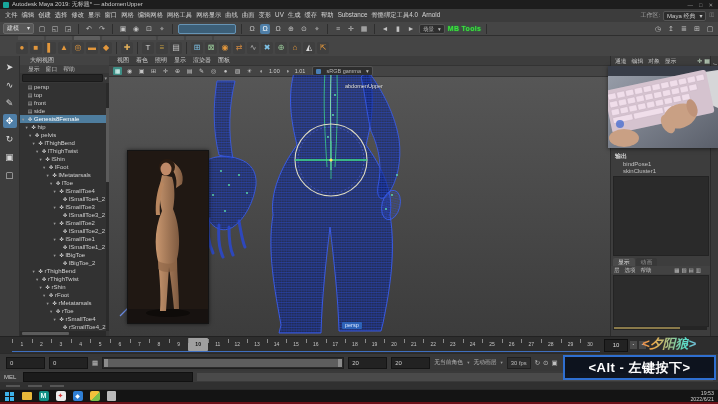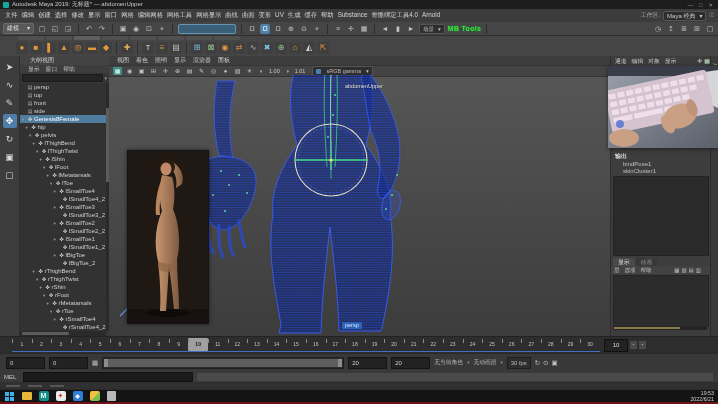--- a/index.html
+++ b/index.html
@@ -726,20 +726,21 @@
         <div class="tl-cell">29</div>
         <div class="tl-cell">30</div>
       </div>
     <div id="tl-blueline"></div>
     <div id="tl-frame">10</div>
     <div id="tl-btns">
         <span>▪</span>
         <span>▪</span>
       </div>
   </div>
+  <div id="watermark" class="abs">&lt;夕阳狼&gt;</div>
 
   <div id="rangebar" class="abs">
     <span class="rfield">0</span>
     <span class="rfield">0</span>
     <span class="ricon">▦</span>
     <div id="rs-track">
         <div class="bar"></div>
         <div class="h1"></div>
         <div class="h2"></div>
       </div>
@@ -798,14 +799,17 @@
           <span class="tb-doc"></span>
         </span>
       </span>
     <span id="clock">
       <div>19:53</div>
       <div>2022/6/21</div>
     </span>
   </div>
   <div id="redline" class="abs"></div>
 
+  <div id="altoverlay" class="abs">
+    <span>&lt;Alt - 左键按下&gt;</span>
+  </div>
 
 </div>
 
 </body></html>

